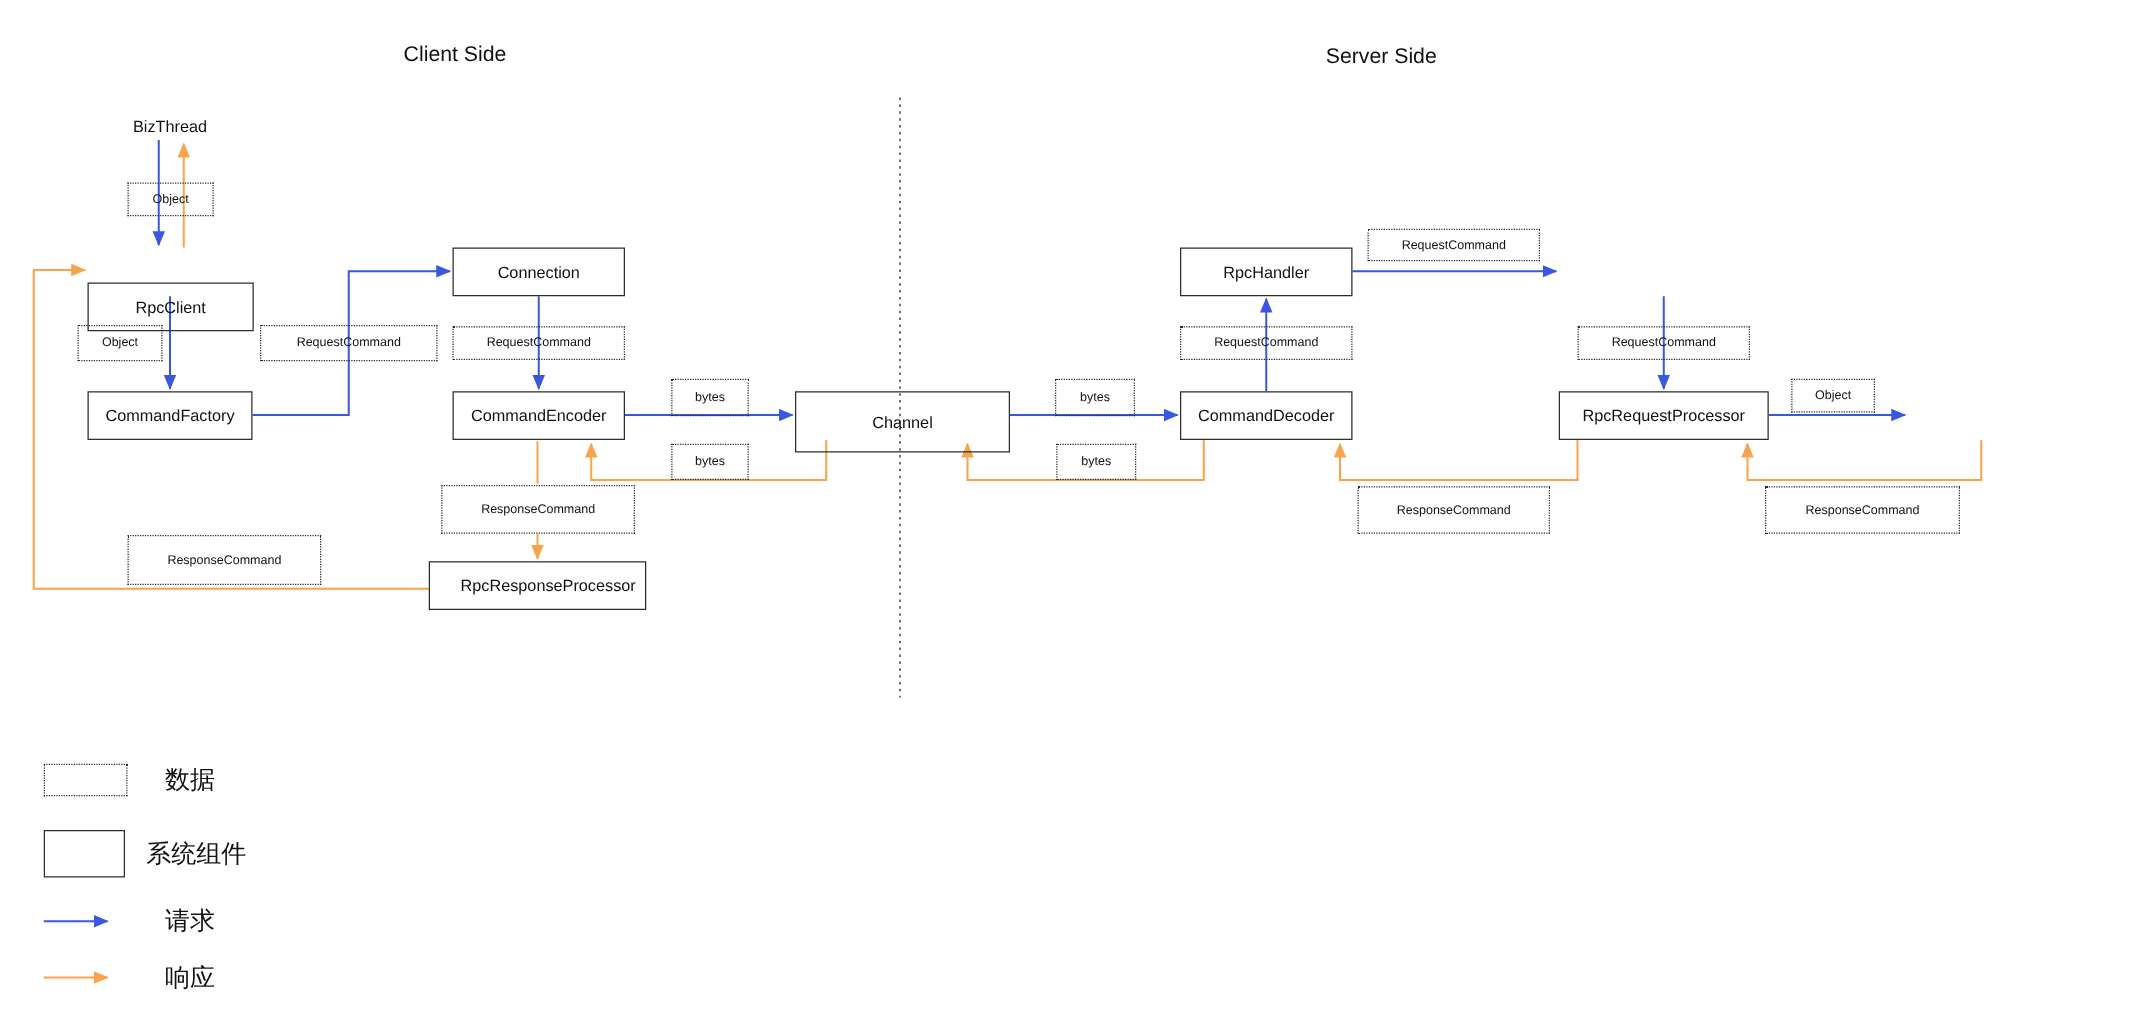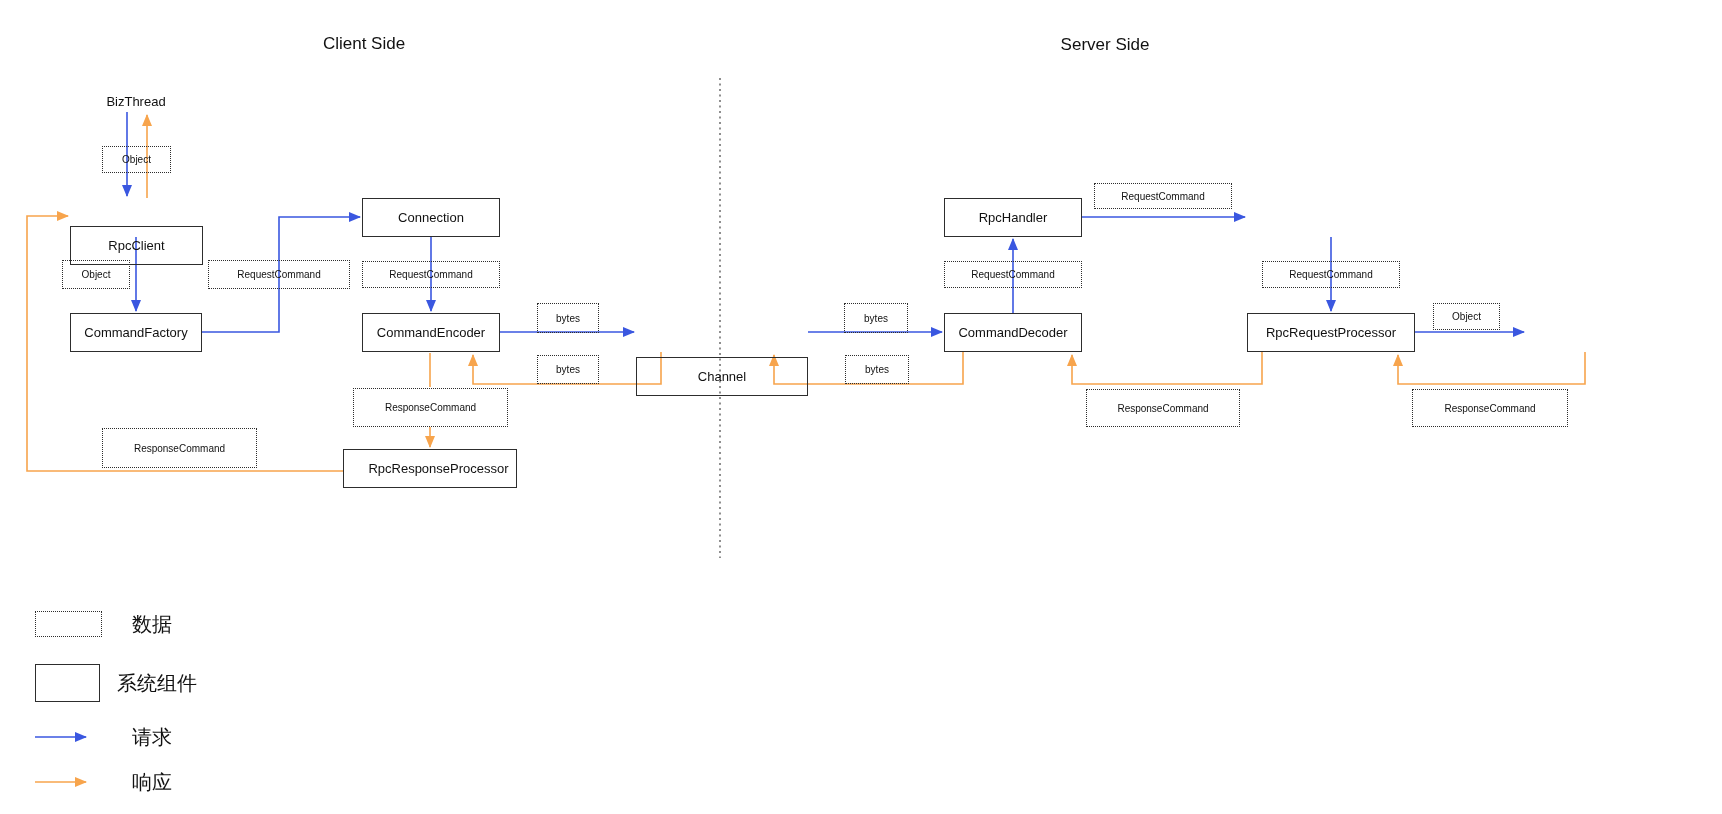--- a/index.html
+++ b/index.html
@@ -75,21 +75,21 @@
   <div class="dbox" style="left:102px; top:146px; width:69px; height:27px;">Object</div>
   <div class="node" style="left:70px; top:198px; width:133px; height:39px;margin-top:28px;">RpcClient</div>
   <div class="dbox" style="left:62px; top:260px; width:68px; height:29px;">Object</div>
   <div class="dbox" style="left:208px; top:260px; width:142px; height:29px;">RequestCommand</div>
   <div class="node" style="left:70px; top:313px; width:132px; height:39px;text-align:center;">CommandFactory</div>
   <div class="node" style="left:362px; top:198px; width:138px; height:39px;">Connection</div>
   <div class="dbox" style="left:362px; top:261px; width:138px; height:27px;">RequestCommand</div>
   <div class="node" style="left:362px; top:313px; width:138px; height:39px;">CommandEncoder</div>
   <div class="dbox" style="left:537px; top:303px; width:62px; height:30px;">bytes</div>
   <div class="dbox" style="left:537px; top:355px; width:62px; height:29px;">bytes</div>
-  <div class="node" style="left:636px; top:313px; width:172px; height:39px;margin-top:44px;">Channel</div>
+  <div class="node" style="left:636px; top:313px; width:172px; height:49px;">Channel</div>
   <div class="dbox" style="left:353px; top:388px; width:155px; height:39px;">ResponseCommand</div>
   <div class="node" style="left:343px; top:449px; width:174px; height:39px;padding-left:17px;">RpcResponseProcessor</div>
   <div class="dbox" style="left:102px; top:428px; width:155px; height:40px;">ResponseCommand</div>
 
   <div class="dbox" style="left:844px; top:303px; width:64px; height:30px;">bytes</div>
   <div class="dbox" style="left:845px; top:355px; width:64px; height:29px;">bytes</div>
   <div class="node" style="left:944px; top:313px; width:138px; height:39px;">CommandDecoder</div>
   <div class="dbox" style="left:944px; top:261px; width:138px; height:27px;">RequestCommand</div>
   <div class="node" style="left:944px; top:198px; width:138px; height:39px;">RpcHandler</div>
   <div class="dbox" style="left:1094px; top:183px; width:138px; height:26px;">RequestCommand</div>

